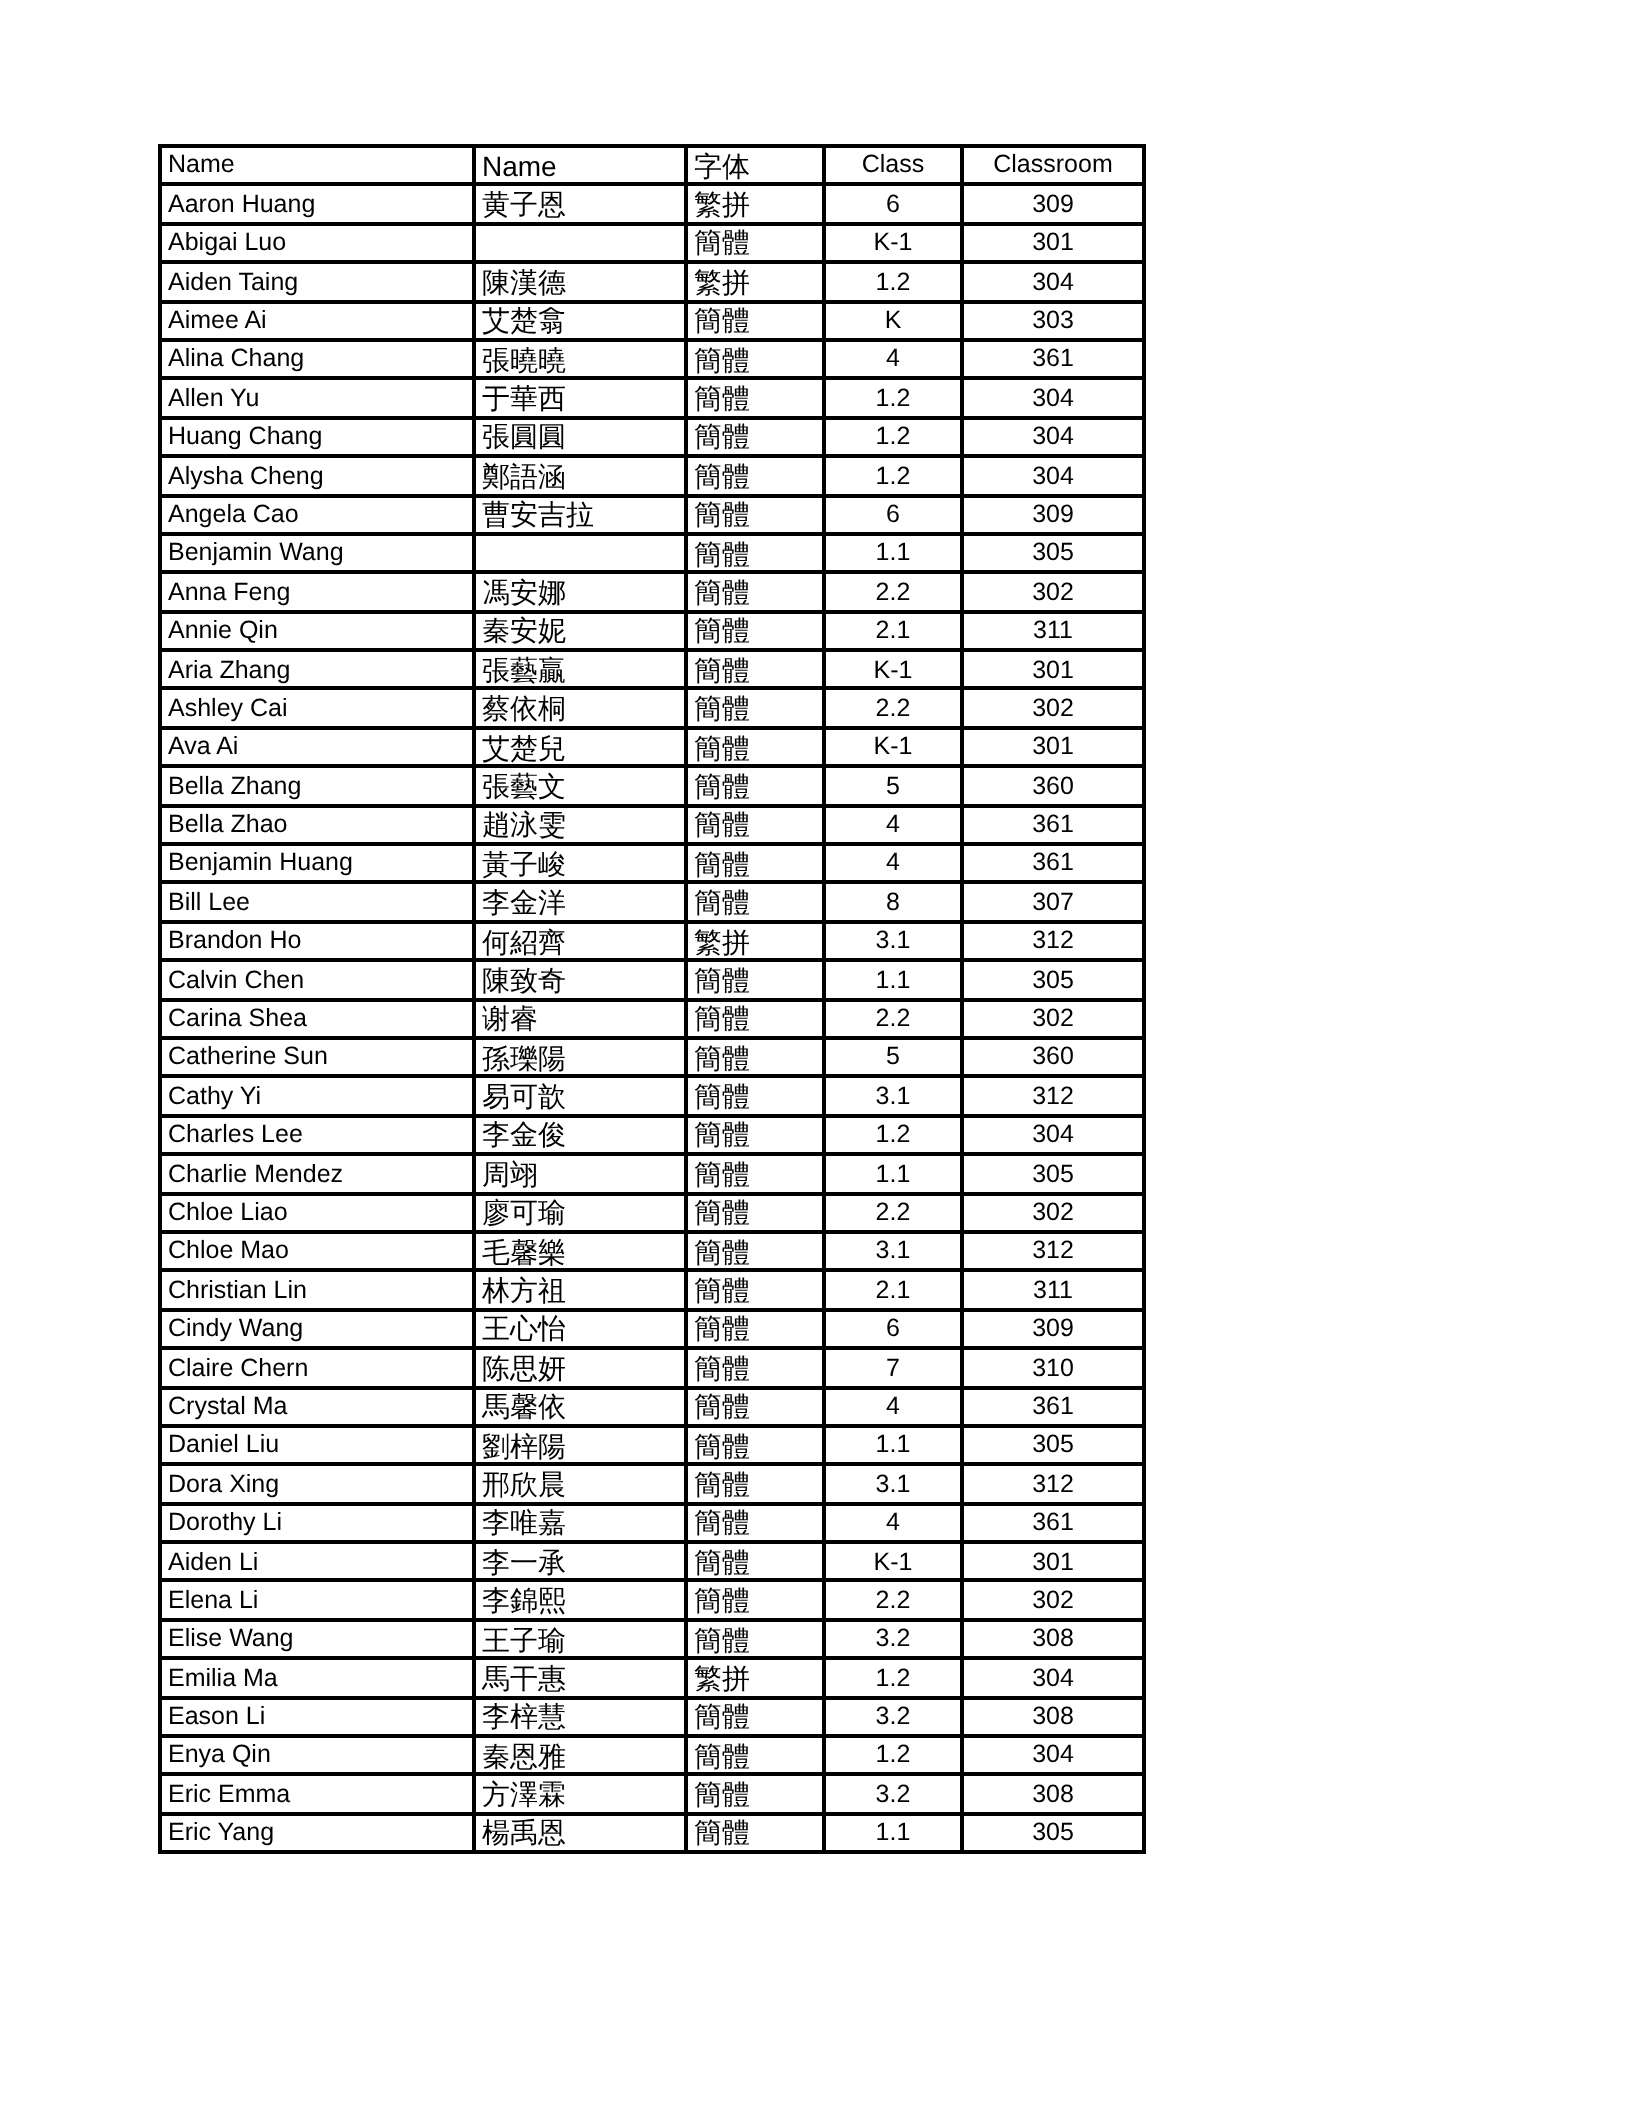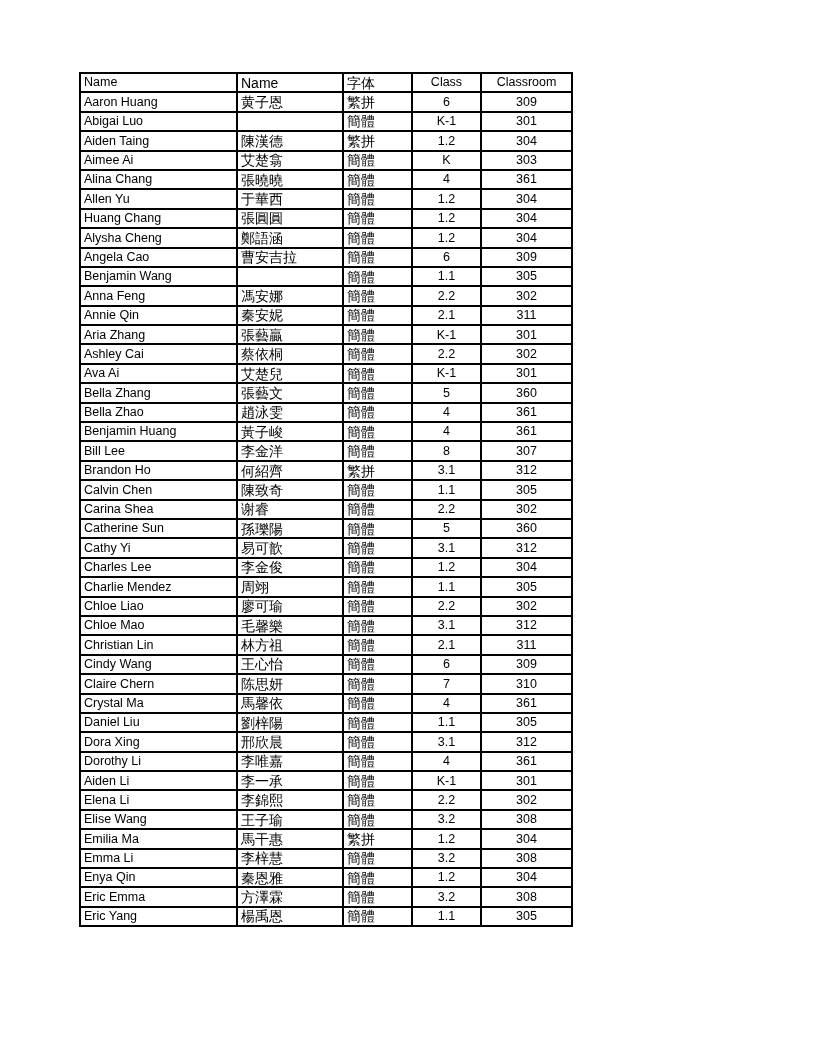--- a/index.html
+++ b/index.html
@@ -335,21 +335,21 @@
         <td class="c-room">308</td>
       </tr>
       <tr>
         <td class="c-en">Emilia Ma</td>
         <td class="c-zh">馬干惠</td>
         <td class="c-font">繁拼</td>
         <td class="c-class">1.2</td>
         <td class="c-room">304</td>
       </tr>
       <tr>
-        <td class="c-en">Emma Li</td>
+        <td class="c-en">Eason Li</td>
         <td class="c-zh">李梓慧</td>
         <td class="c-font">簡體</td>
         <td class="c-class">3.2</td>
         <td class="c-room">308</td>
       </tr>
       <tr>
         <td class="c-en">Enya Qin</td>
         <td class="c-zh">秦恩雅</td>
         <td class="c-font">簡體</td>
         <td class="c-class">1.2</td>

